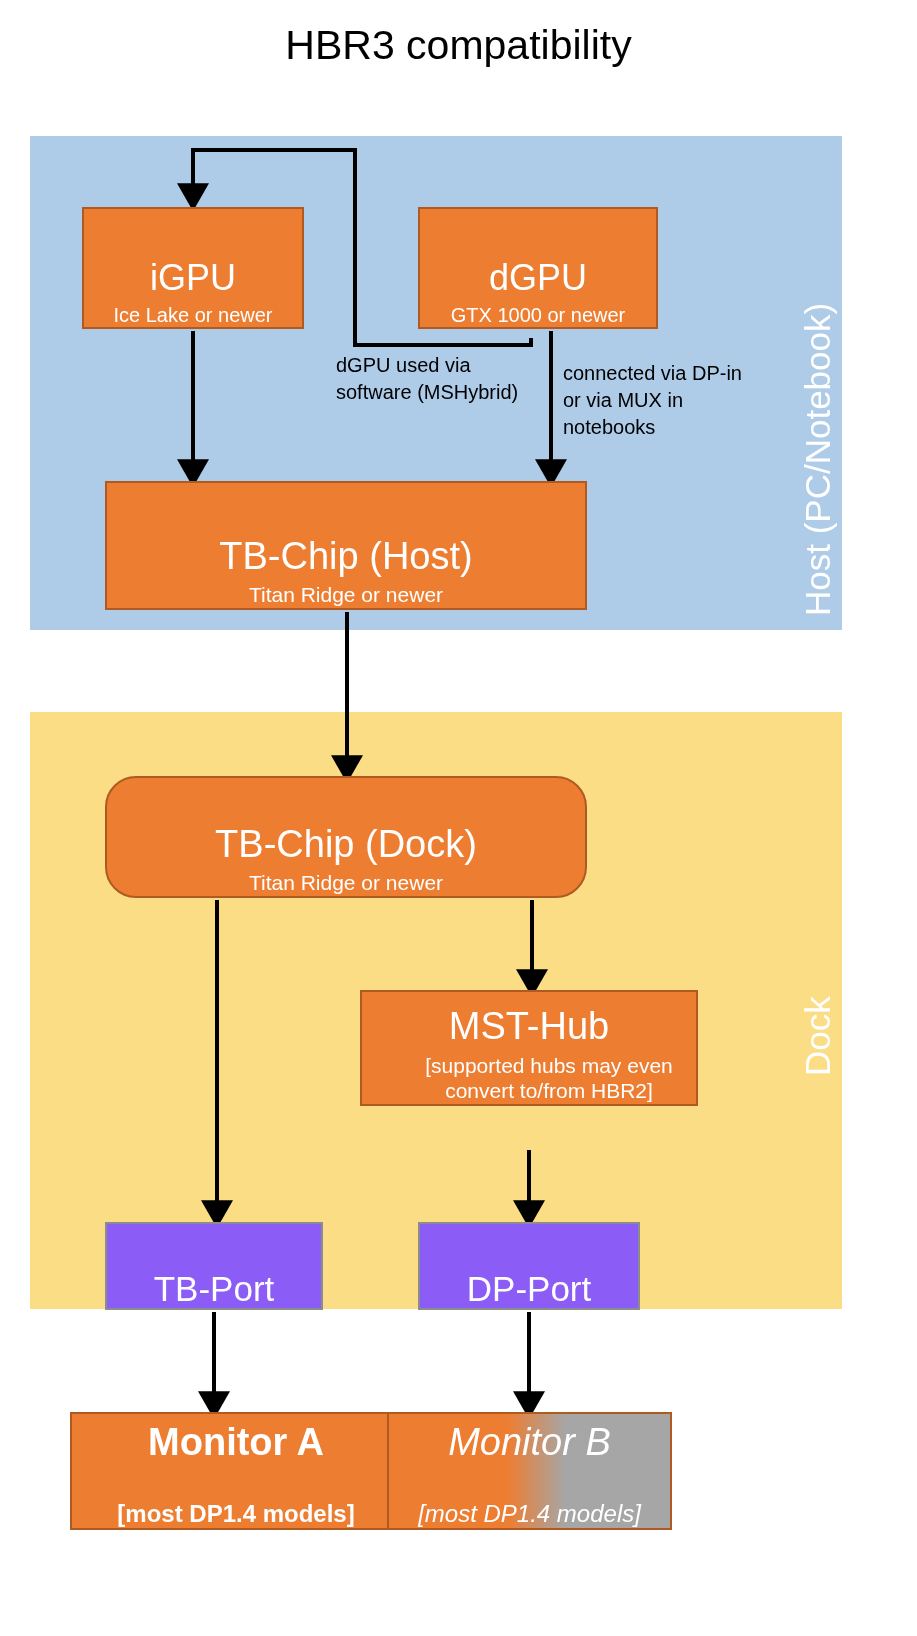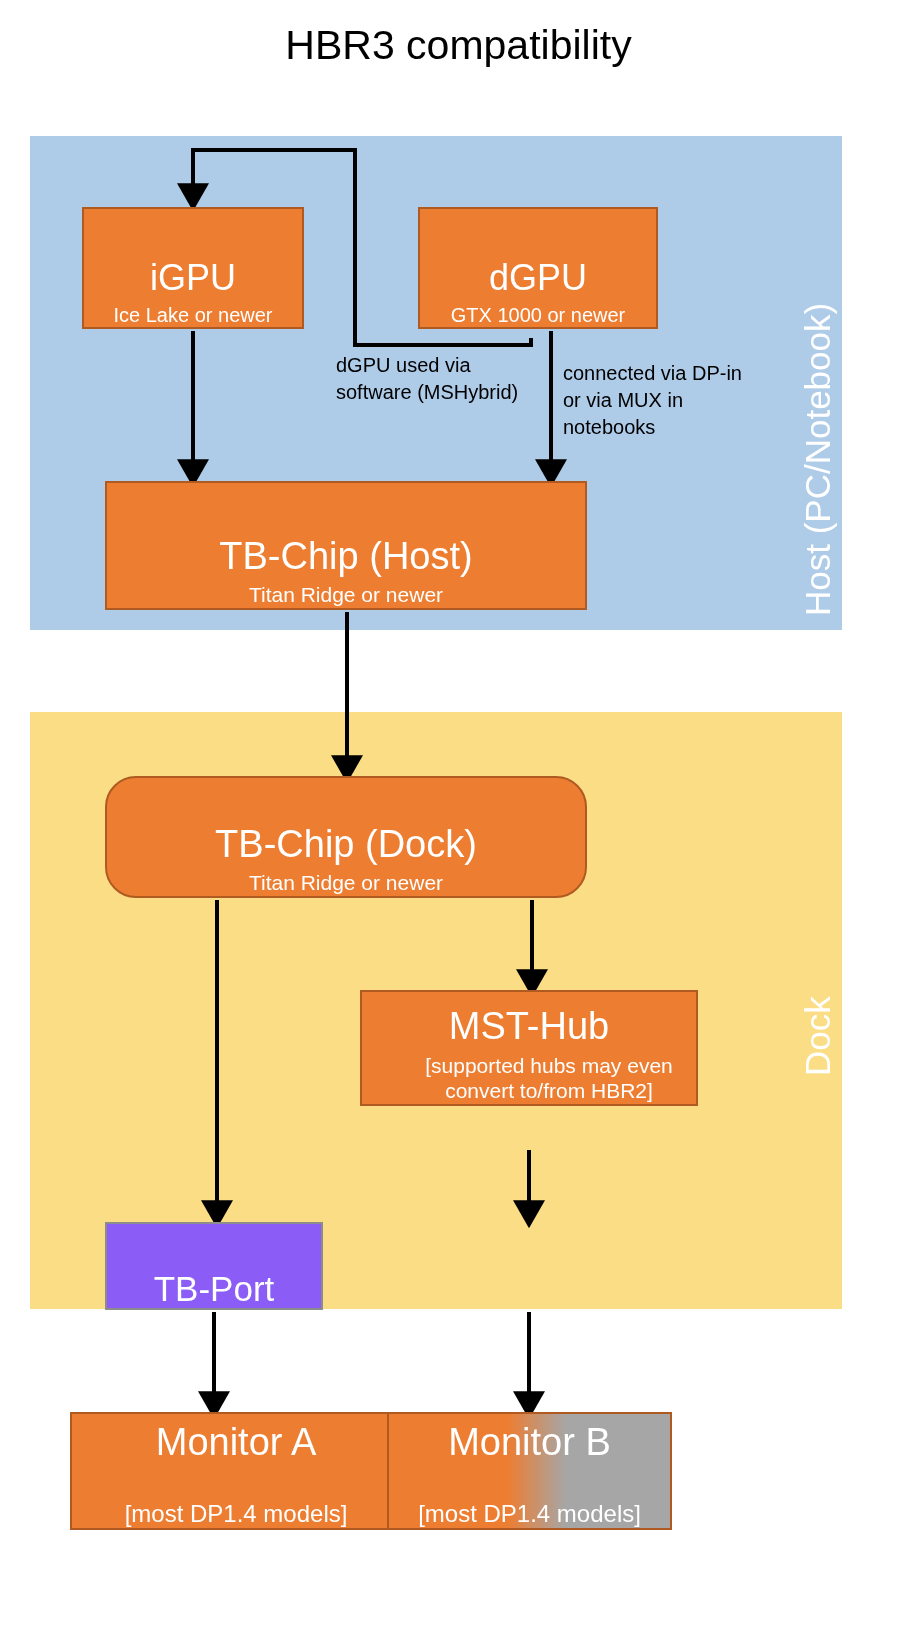--- a/index.html
+++ b/index.html
@@ -86,30 +86,31 @@
     margin-top: 6px;
     line-height: 1.22;
   }
   .box.gray {
     background: #8b5cf6;
     border: 2px solid #8c8c8c;
   }
   .box.grad {
     background: linear-gradient(to right, #ed7d31 0%, #ed7d31 42%, #a6a6a6 63%, #a6a6a6 100%);
     border: 2px solid #ae5a21;
+    font-style: italic;
   }
 
   #box-igpu    { left: 82px;  top: 207px;  width: 222px; height: 122px; }
   #box-dgpu    { left: 406px; top: 207px;  width: 240px; height: 122px; margin-left: 12px; }
   #box-tbhost  { left: 105px; top: 481px;  width: 482px; height: 129px; }
   #box-tbdock  { left: 105px; top: 776px;  width: 482px; height: 122px; border-radius: 31px; }
   #box-msthub  { left: 360px; top: 990px;  width: 338px; height: 116px; }
   #box-tbport  { left: 105px; top: 1222px; width: 218px; height: 88px; }
   #box-dpport  { left: 418px; top: 1222px; width: 222px; height: 88px; }
-  #box-mona    { left: 70px;  top: 1412px; width: 332px; height: 118px; }
+  #box-mona    { left: 70px;  top: 1412px; width: 332px; height: 118px; font-weight: bold; }
   #box-monb    { left: 387px; top: 1412px; width: 285px; height: 118px; }
 
   #box-igpu .t1, #box-dgpu .t1 { font-size: 36px; }
   #box-igpu .t2, #box-dgpu .t2 { font-size: 20px; }
   #box-tbhost .t1, #box-tbdock .t1 { font-size: 38px; }
   #box-tbhost .t2, #box-tbdock .t2 { font-size: 21px; }
   #box-msthub .t1 { font-size: 38px; }
   #box-msthub .t2 { font-size: 21px; padding-left: 40px; }
   #box-tbport .t1, #box-dpport .t1 { font-size: 35px; }
   #box-mona .t1, #box-monb .t1 { font-size: 38px; }
@@ -201,20 +202,23 @@
 
   <div class="box" id="box-msthub">
     <div class="t1">MST-Hub</div>
     <div class="t2">[supported hubs may even convert to/from HBR2]</div>
   </div>
 
   <div class="box gray" id="box-tbport">
     <div class="t1">TB-Port</div>
   </div>
 
+  <div class="box gray" id="box-dpport">
+    <div class="t1">DP-Port</div>
+  </div>
 
   <div class="box" id="box-mona">
     <div class="t1">Monitor A</div>
     <div class="t2">[most DP1.4 models]</div>
   </div>
 
   <div class="box grad" id="box-monb">
     <div class="t1">Monitor B</div>
     <div class="t2">[most DP1.4 models]</div>
   </div>

